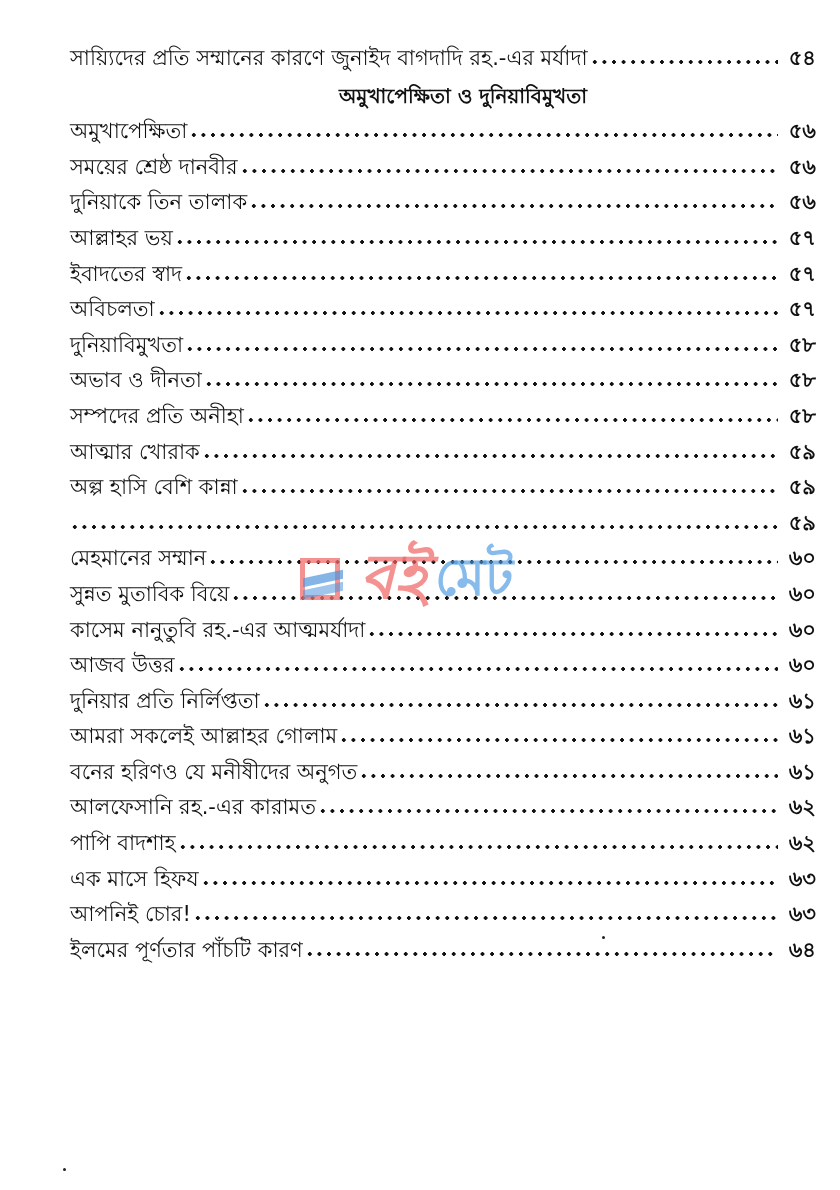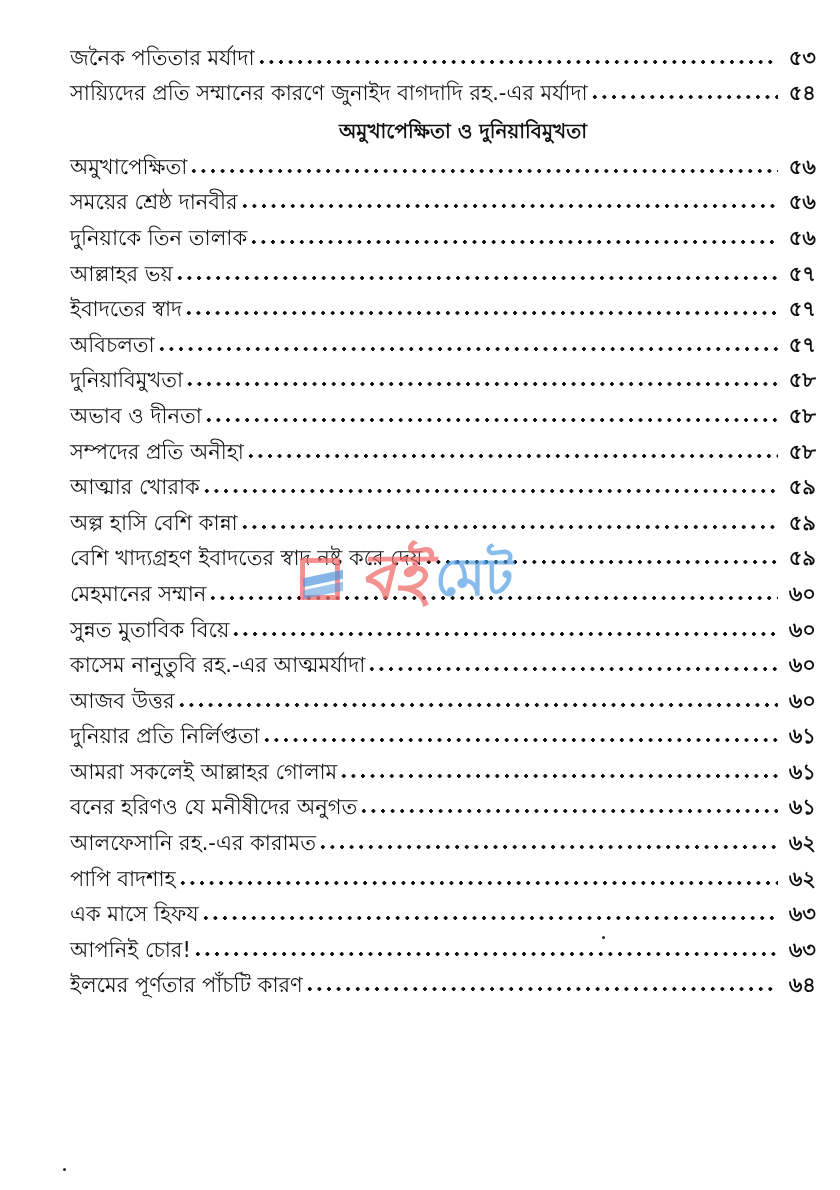--- a/index.html
+++ b/index.html
@@ -32,25 +32,20 @@
   .wm-book .shelf2 { position:absolute; left:3px; top:28px; width:40px; height:9px; background:rgba(80,150,220,0.55); transform:skewY(-12deg); }
   .wm-word1 { position:absolute; left:60px; top:-6px; font-size:62px; font-weight:bold; color:rgba(240,100,100,0.7); line-height:70px;font-style:italic; }
   .wm-word2 { position:absolute; left:135px; top:-6px; font-size:52px; font-weight:bold; color:rgba(70,150,225,0.65); line-height:70px; }
   .wm-url { position:absolute; left:6px; top:70px; font-size:20px; font-weight:bold; color:rgba(240,100,100,0.75); letter-spacing:0.5px; font-family:"Liberation Sans", sans-serif; }
   .speck { position:absolute; width:3px; height:3px; background:#222; border-radius:50%; }
 </style>
 </head>
 <body>
 
 <div class="toc">
-  <div class="row">
-      <span class="title">জনৈক পতিতার মর্যাদা</span>
-      <span class="leader"></span>
-      <span class="page">৫৩</span>
-    </div>
   <div class="row">
       <span class="title">সায়্যিদের প্রতি সম্মানের কারণে জুনাইদ বাগদাদি রহ.-এর মর্যাদা</span>
       <span class="leader"></span>
       <span class="page">৫৪</span>
     </div>
   <div class="heading">অমুখাপেক্ষিতা ও দুনিয়াবিমুখতা</div>
   <div class="row">
       <span class="title">অমুখাপেক্ষিতা</span>
       <span class="leader"></span>
       <span class="page">৫৬</span>
@@ -99,21 +94,20 @@
       <span class="title">আত্মার খোরাক</span>
       <span class="leader"></span>
       <span class="page">৫৯</span>
     </div>
   <div class="row">
       <span class="title">অল্প হাসি বেশি কান্না</span>
       <span class="leader"></span>
       <span class="page">৫৯</span>
     </div>
   <div class="row">
-      <span class="title">বেশি খাদ্যগ্রহণ ইবাদতের স্বাদ নষ্ট করে দেয়</span>
       <span class="leader"></span>
       <span class="page">৫৯</span>
     </div>
   <div class="row">
       <span class="title">মেহমানের সম্মান</span>
       <span class="leader"></span>
       <span class="page">৬০</span>
     </div>
   <div class="row">
       <span class="title">সুন্নত মুতাবিক বিয়ে</span>

